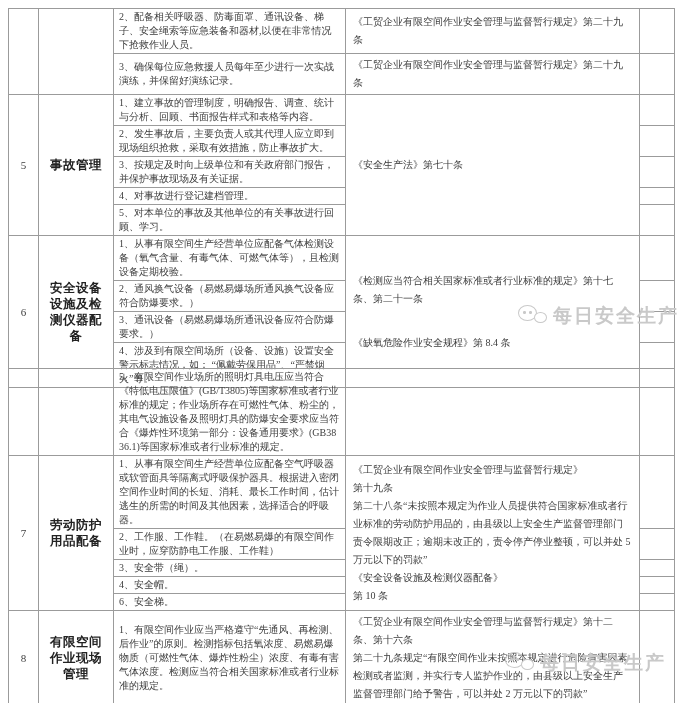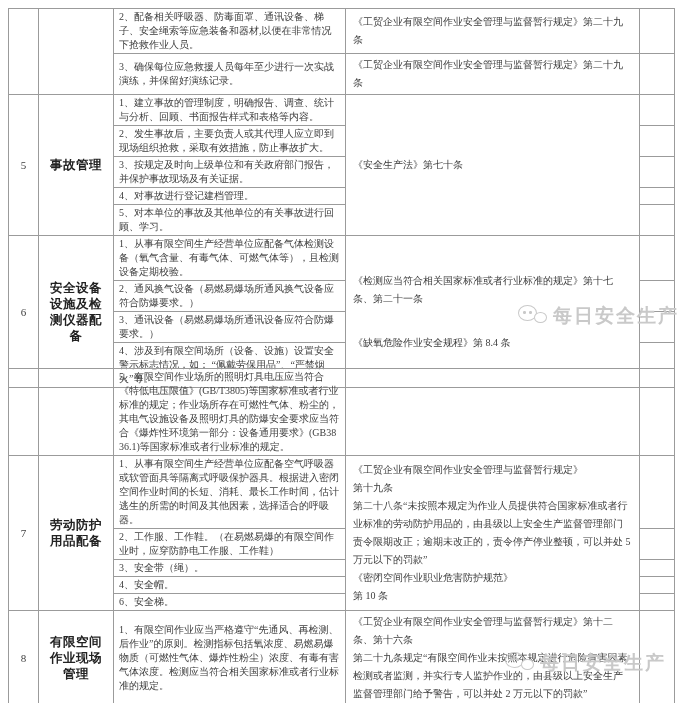--- a/index.html
+++ b/index.html
@@ -149,21 +149,21 @@
   </tr>
 
   <tr>
     <td class="num-cell" rowspan="5">7</td>
     <td class="cat-cell" rowspan="5">劳动防护用品配备</td>
     <td class="item-cell">1、从事有限空间生产经营单位应配备空气呼吸器或软管面具等隔离式呼吸保护器具。根据进入密闭空间作业时间的长短、消耗、最长工作时间，估计逃生的所需的时间及其他因素，选择适合的呼吸器。</td>
     <td class="reg-cell" rowspan="5">
       <div class="reg-para">《工贸企业有限空间作业安全管理与监督暂行规定》</div>
       <div class="reg-para">第十九条</div>
       <div class="reg-para">第二十八条“未按照本规定为作业人员提供符合国家标准或者行业标准的劳动防护用品的，由县级以上安全生产监督管理部门责令限期改正；逾期未改正的，责令停产停业整顿，可以并处 5 万元以下的罚款”</div>
-      <div class="reg-para">《密闭空间作业职业危害防护规范》</div>
+      <div class="reg-para">《安全设备设施及检测仪器配备》</div>
       <div class="reg-para">第 10 条</div>
     </td>
     <td class="check-cell"></td>
   </tr>
   <tr>
     <td class="item-cell">2、工作服、工作鞋。（在易燃易爆的有限空间作业时，应穿防静电工作服、工作鞋）</td>
     <td class="check-cell"></td>
   </tr>
   <tr>
     <td class="item-cell">3、安全带（绳）。</td>

